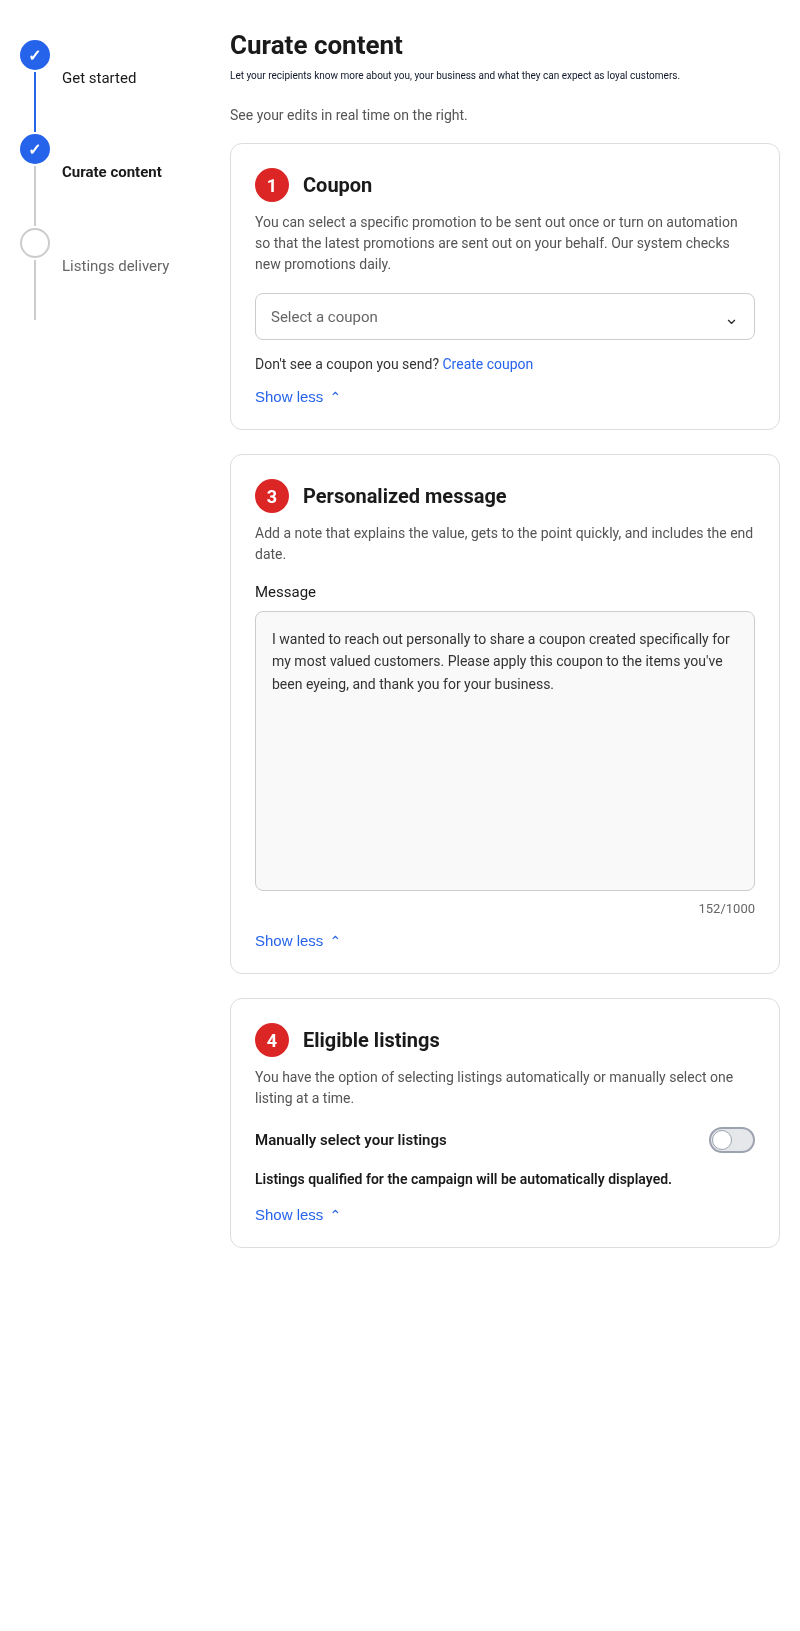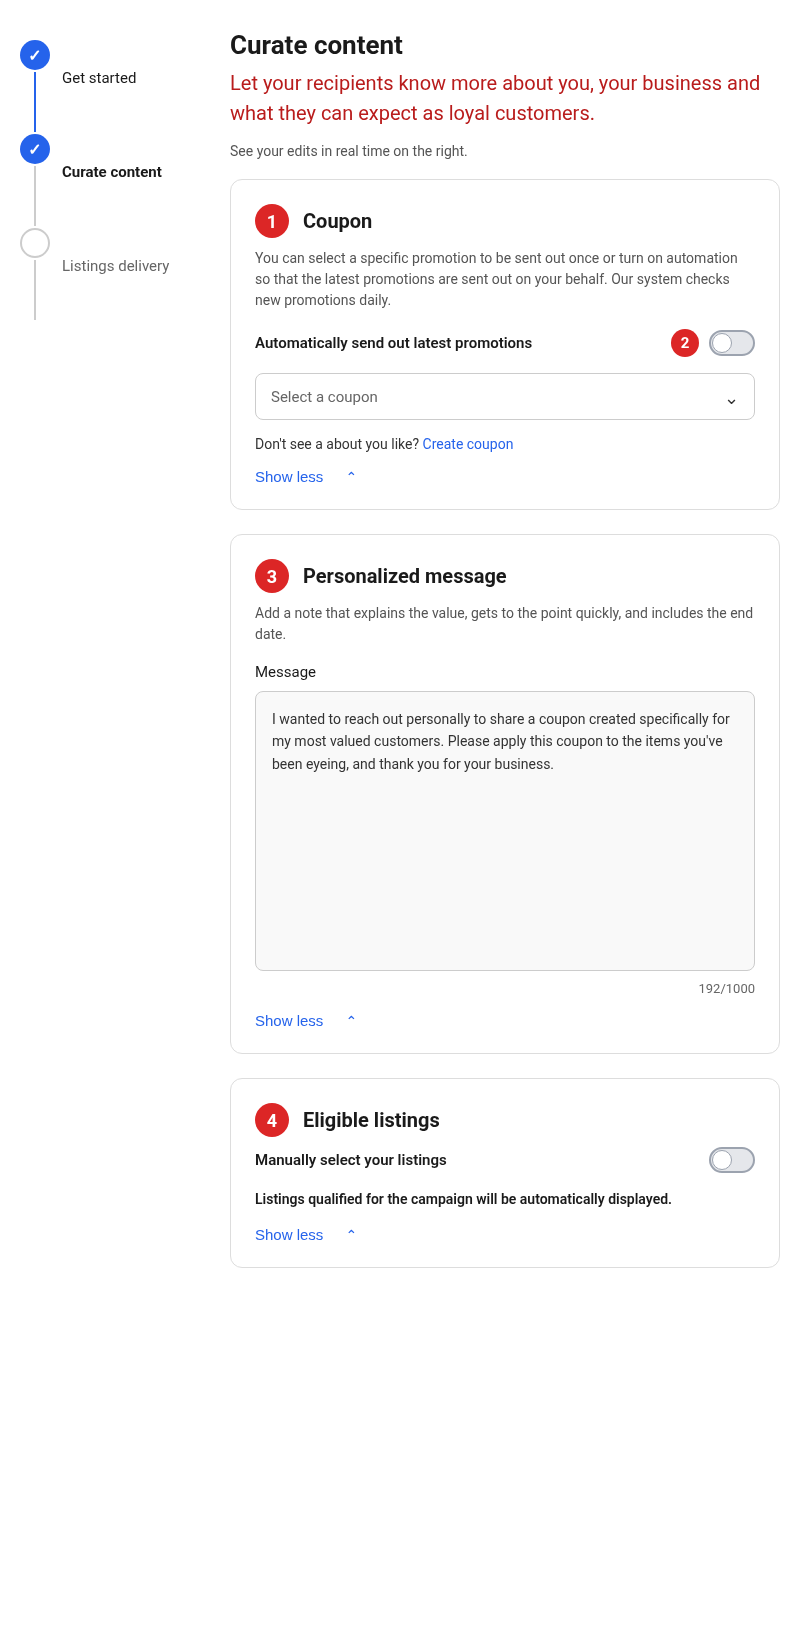--- a/index.html
+++ b/index.html
@@ -104,23 +104,23 @@
     }
 
     .page-title {
       font-size: 26px;
       font-weight: 700;
       color: #1a1a1a;
       margin-bottom: 8px;
     }
 
     .page-subtitle {
-      font-size: 20px;
-      color: #b91c1c;
-      margin-bottom: 15px;
+      font-size: 10px;
+      color: #0f172a;
+      margin-bottom: 24px;
       line-height: 1.5;
     }
 
     .page-note {
       font-size: 14px;
       color: #555;
       margin-bottom: 20px;
     }
 
     
@@ -255,21 +255,21 @@
     }
 
     .coupon-note a {
       color: #2563eb;
       text-decoration: none;
     }
 
     .show-less-btn {
       display: flex;
       align-items: center;
-      gap: 22px;
+      gap: 6px;
       color: #2563eb;
       font-size: 15px;
       cursor: pointer;
       background: none;
       border: none;
       padding: 0;
       font-weight: 400;
     }
 
     .show-less-btn .chevron-up {
@@ -359,72 +359,64 @@
     <p class="page-subtitle">Let your recipients know more about you, your business and what they can expect as loyal customers.</p>
     <p class="page-note">See your edits in real time on the right.</p>
 
     <div class="card">
       <div class="card-header">
         <div class="step-badge">1</div>
         <span class="card-title">Coupon</span>
       </div>
       <p class="card-description">You can select a specific promotion to be sent out once or turn on automation so that the latest promotions are sent out on your behalf. Our system checks new promotions daily.</p>
 
-      <div class="toggle-row">
-        <span class="toggle-label">Automatically send out latest promotions</span>
-        <div class="toggle-container">
-          <div class="toggle-badge">2</div>
-          <div class="toggle-switch">
-            <div class="toggle-knob"></div>
-          </div>
-        </div>
-      </div>
 
       <div class="select-wrapper">
         <select>
           <option value="" disabled="" selected=""></option>
         </select>
         <span class="select-chevron">⌄</span>
         <div style="position:absolute;left:16px;top:50%;transform:translateY(-50%);font-size:15px;color:#666;pointer-events:none;">Select a coupon</div>
       </div>
 
       <p class="coupon-note">
-        <span>Don't see a about you like?</span>
+        <span>Don't see a coupon you send?</span>
         <a href="#">Create coupon</a>
       </p>
 
       <button class="show-less-btn">
         <span>Show less</span>
         <span class="chevron-up">⌃</span>
       </button>
     </div>
 
     <div class="card">
       <div class="card-header">
         <div class="step-badge">3</div>
         <span class="card-title">Personalized message</span>
       </div>
       <p class="card-description">Add a note that explains the value, gets to the point quickly, and includes the end date.</p>
 
       <div class="message-label">Message</div>
       <textarea class="message-textarea" style="">I wanted to reach out personally to share a coupon created specifically for my most valued customers. Please apply this coupon to the items you've been eyeing, and thank you for your business.</textarea>
 
-      <div class="char-count">192/1000</div>
+      <div class="char-count">152/1000</div>
 
       <button class="show-less-btn">
         <span>Show less</span>
         <span class="chevron-up">⌃</span>
       </button>
     </div>
 
     <div class="card">
       <div class="card-header">
         <div class="step-badge">4</div>
         <span class="card-title">Eligible listings</span>
       </div>
+      <p class="card-description">You have the option of selecting listings automatically or manually select one listing at a time.</p>
 
       <div class="toggle-row">
         <span class="toggle-label">Manually select your listings</span>
         <div class="toggle-switch">
           <div class="toggle-knob"></div>
         </div>
       </div>
 
       <p class="listings-note">Listings qualified for the campaign will be automatically displayed.</p>
 

